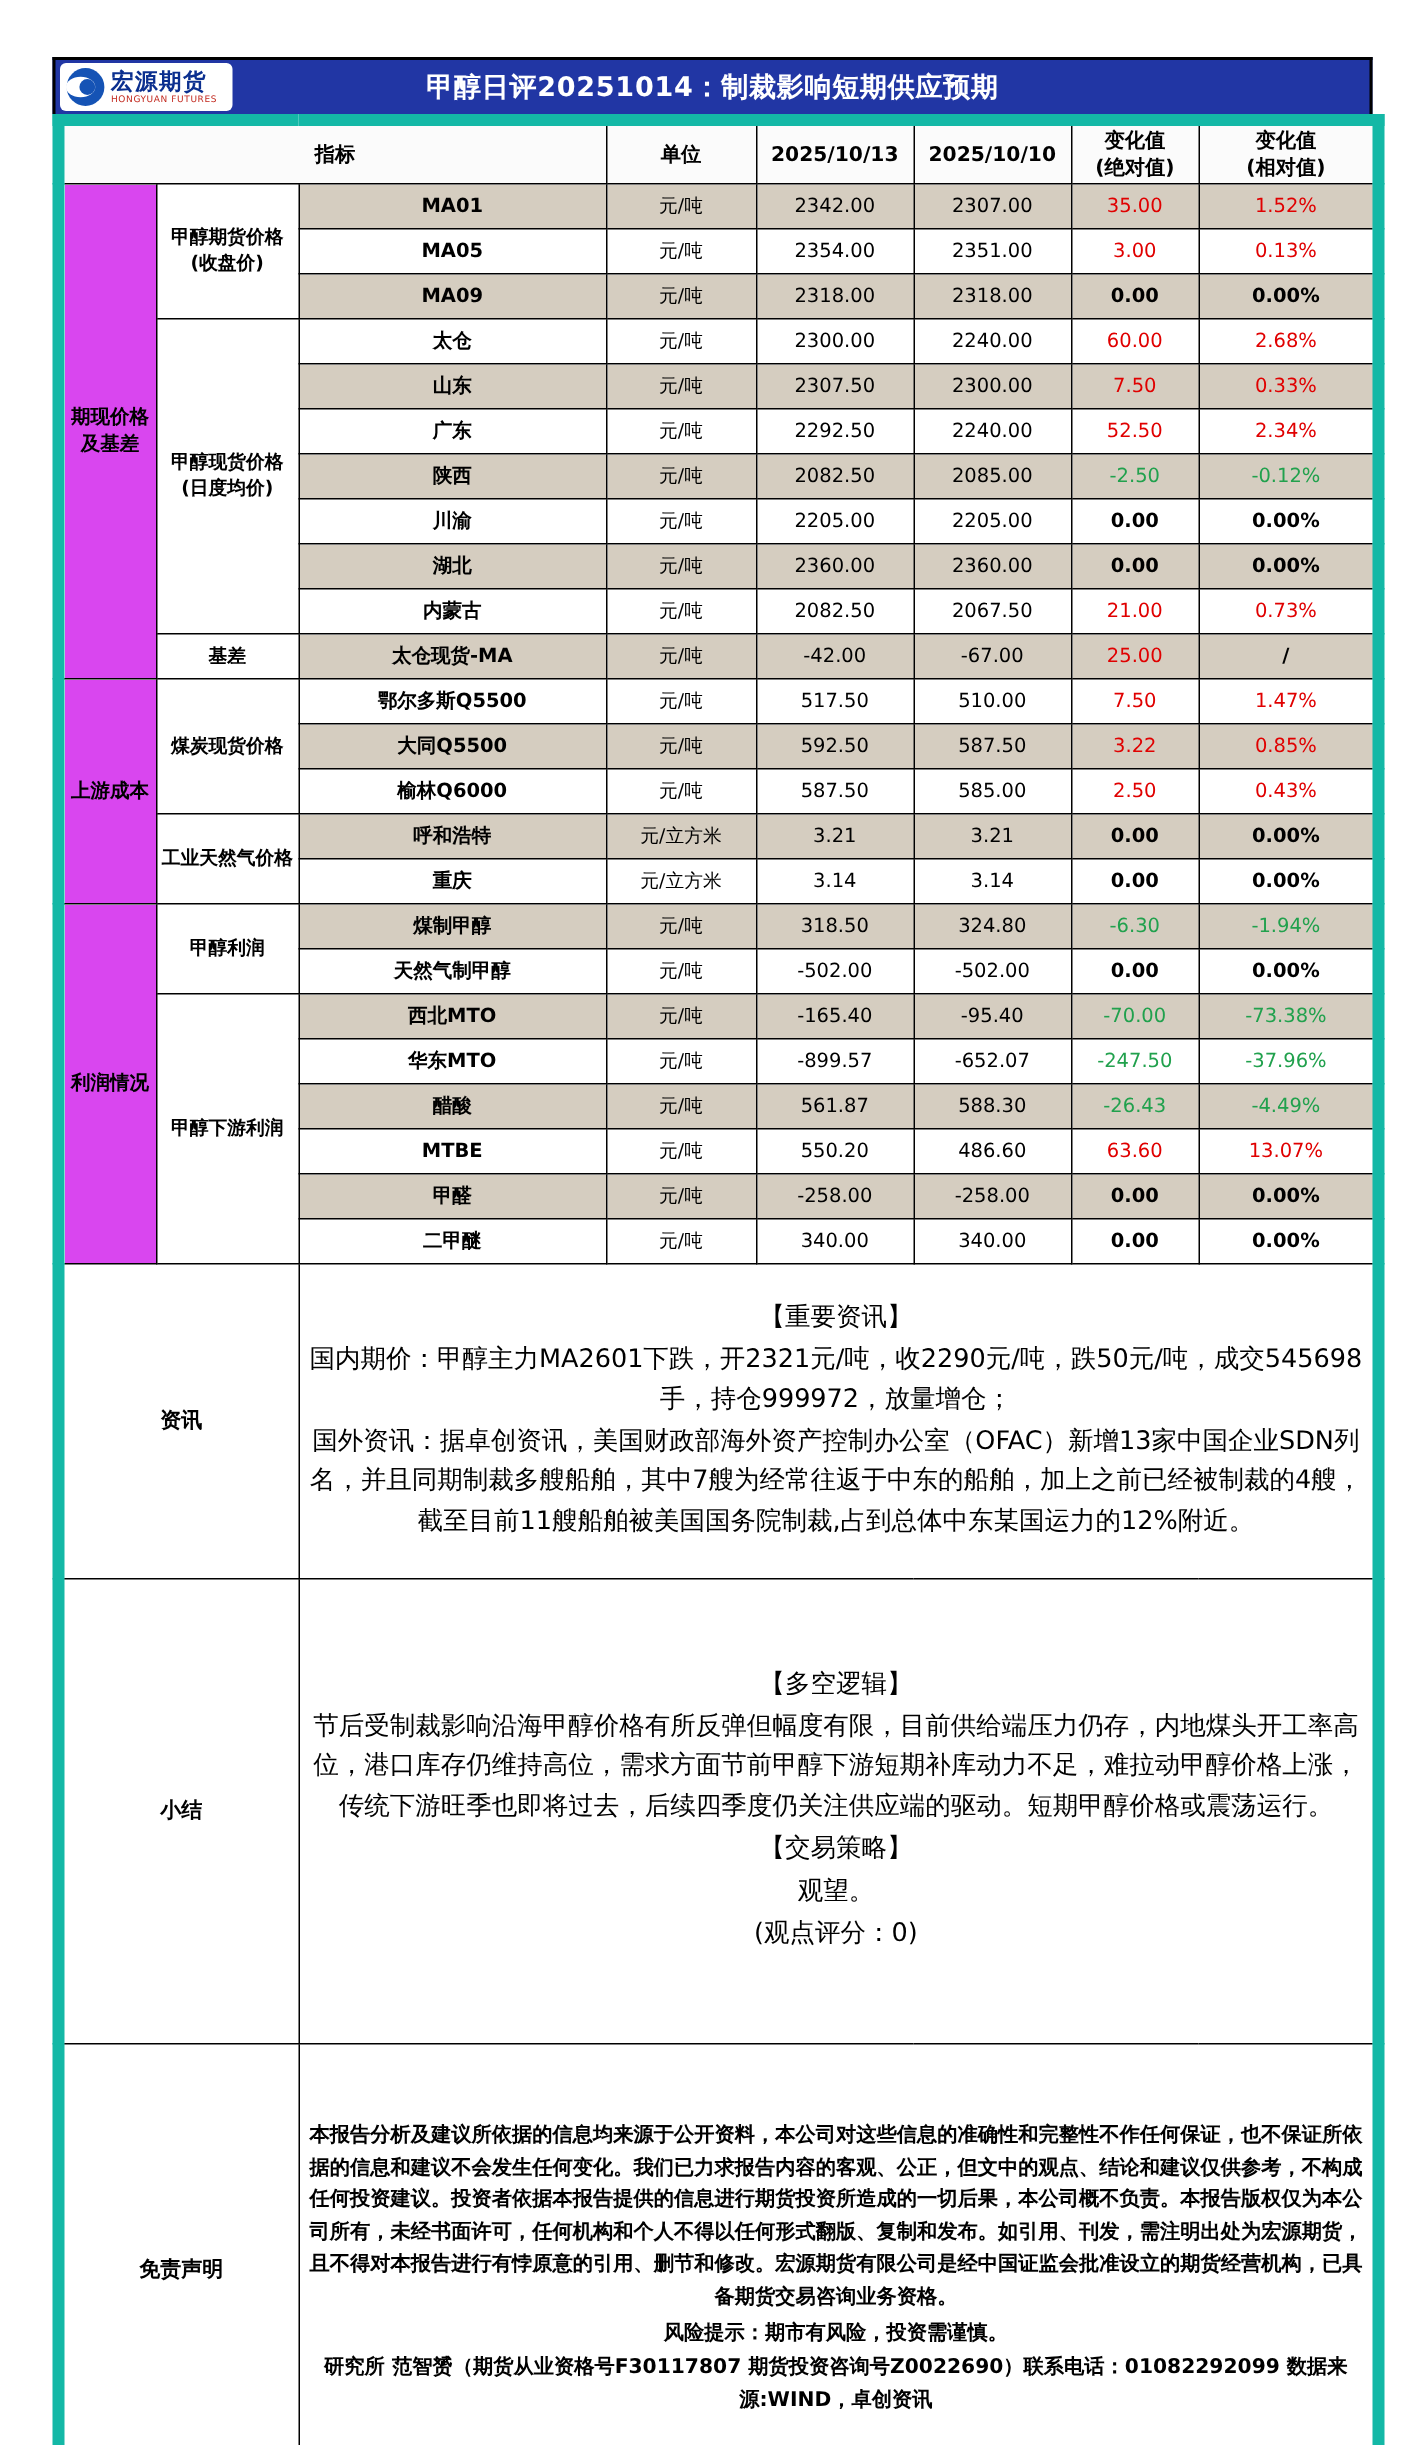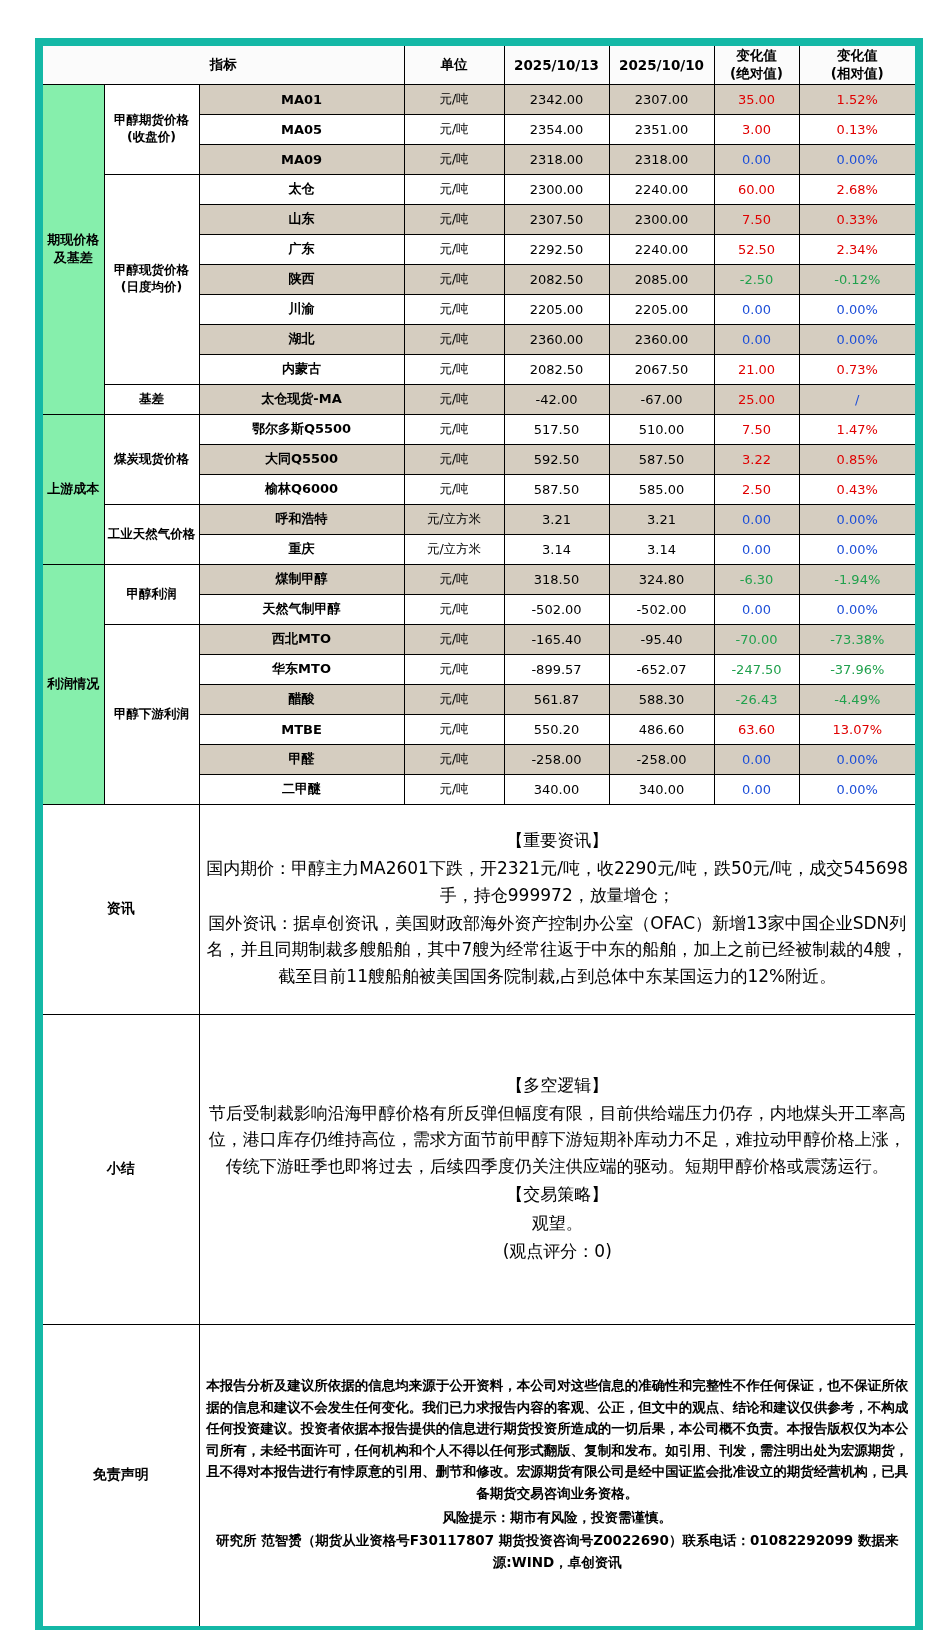--- a/index.html
+++ b/index.html
@@ -62,43 +62,59 @@
   }
   thead th {
     height: 42px;
     background: #fbfbfb;
     font-weight: bold;
     font-size: 13.5px;
   }
   tbody.data-body tr { height: 30px; }
   td { font-size: 13px; }
   .pre { white-space: pre-line; }
-  .cat-cell  { font-weight: bold; background: #86efac; font-size: 13px; }
+  .cat-cell  { font-weight: bold; background: #d946ef; font-size: 13px; }
   .sub-cell  { font-weight: bold; background: #fff; font-size: 12.5px; }
   .ind-cell  { font-weight: bold; }
   .unit-cell { font-size: 12.5px; }
   .val-cell  { font-size: 13px; }
   .stripe    { background: #d5cdc0; }
   .chg-up    { color: #e00000; }
   .chg-down  { color: #21a14d; }
-  .chg-flat  { color: #1d4ed8; }
+  .chg-flat  { color: #000000; font-weight: bold; }
 
   
   .label-cell { font-weight: bold; font-size: 14px; background: #fff; }
   .text-cell  { text-align: left; padding: 6px 14px; }
   .news-cell       { height: 210px; vertical-align: top;    font-size: 17px; line-height: 1.55; }
   .summary-cell    { height: 310px; vertical-align: middle; font-size: 17px; line-height: 1.55; margin-top: 44px; }
   .disclaimer-cell { height: 306px; vertical-align: top;    font-size: 13.5px; font-weight: bold; line-height: 1.6; }
   .para { margin: 0 0 2px 0; }
 </style>
 </head>
 <body>
 
 <div class="page">
 
+  <div class="titlebar">
+    <div class="logo-box">
+      <span style="display:flex;align-items:center;">
+        <svg viewBox="0 0 32 32" width="26" height="26" aria-hidden="true">
+          <circle cx="16" cy="16" r="15.5" fill="#1553b5"></circle>
+          <ellipse cx="12" cy="16" rx="12" ry="8.5" fill="#ffffff"></ellipse>
+          <circle cx="17.5" cy="16" r="6.5" fill="#1553b5"></circle>
+        </svg>
+      </span>
+      <span class="logo-text-wrap">
+        <span class="logo-cn">宏源期货</span>
+        <span class="logo-en">HONGYUAN FUTURES</span>
+      </span>
+    </div>
+    <div class="title">甲醇日评20251014：制裁影响短期供应预期</div>
+  </div>
 
   <table class="report">
     <colgroup>
       <col style="width:65px">
         <col style="width:95px">
         <col style="width:205px">
         <col style="width:100px">
       <col style="width:105px">
         <col style="width:105px">
         <col style="width:85px">

